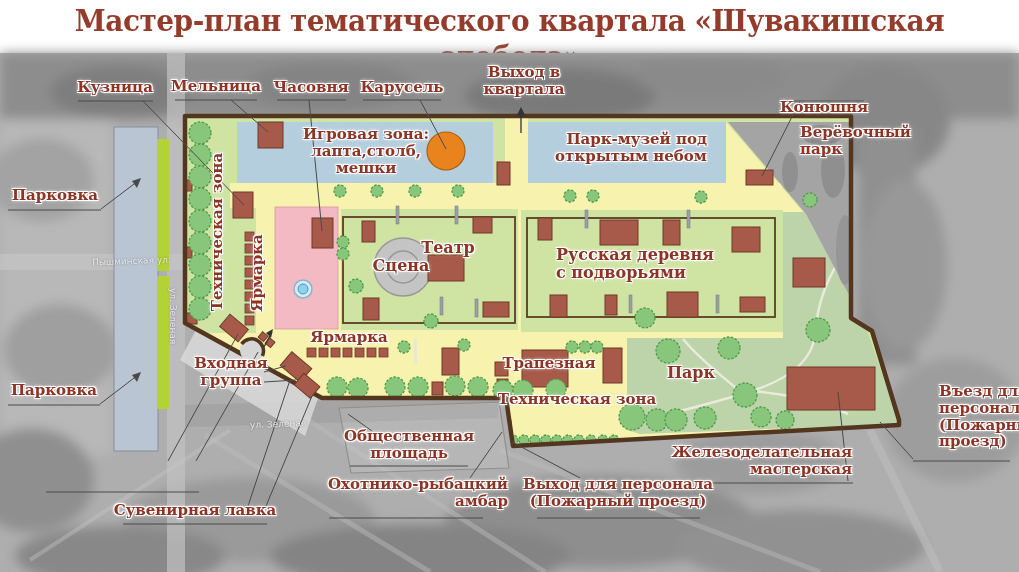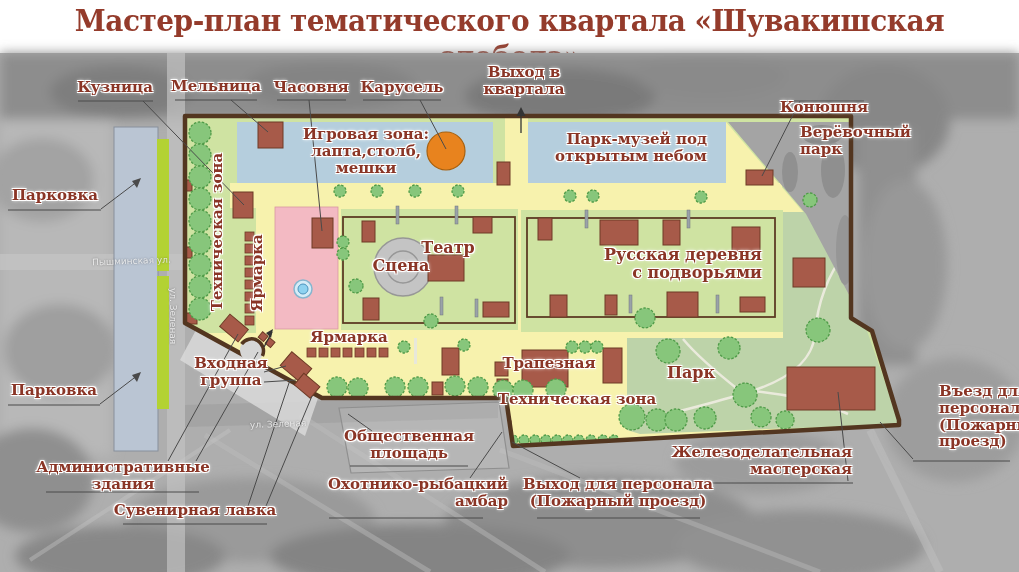--- a/index.html
+++ b/index.html
@@ -9,21 +9,21 @@
            font-size:28px; font-weight:bold; color:#943b2b; letter-spacing:-0.5px;
            transform:scaleY(1.08); }
   svg.map { position:absolute; left:0; top:0; }
   .lbl { position:absolute; color:#8a3526; font-weight:bold; font-size:15px;
          line-height:1.12; white-space:pre-line; z-index:5;
          text-shadow:-1px -1px 0 #fff, 1px -1px 0 #fff, -1px 1px 0 #fff,
                      1px 1px 0 #fff, 0 0 3px #fff, 0 0 4px #fff; }
   .lbl.c { transform:translateX(-50%); text-align:center; }
   .lbl.r { transform:translateX(-100%); text-align:right; }
   .lbl.v { transform:translate(-50%,-50%) rotate(-90deg); white-space:nowrap; }
-  .lbl.big { font-size:16px;text-align:right; }
+  .lbl.big { font-size:16px; }
   .street { position:absolute; color:rgba(255,255,255,0.78); font-size:9px;
             font-family:"DejaVu Sans", sans-serif; z-index:4; white-space:nowrap;
             text-shadow:0 0 2px rgba(60,60,60,0.6); }
 </style>
 </head>
 <body>
 
 <div class="stage">
 
   <div class="title">Мастер-план тематического квартала «Шувакишская слобода»</div>
@@ -316,32 +316,30 @@
   <div class="lbl c" style="left:54px; top:382px;">Парковка</div>
   <div class="lbl c" style="left:366px; top:126px;">Игровая зона:
 лапта,столб,
 мешки</div>
   <div class="lbl c" style="left:631px; top:131px;text-align:right;">Парк-музей под
 открытым небом</div>
   <div class="lbl v" style="left:217px; top:232px;">Техническая зона</div>
   <div class="lbl v" style="left:257px; top:273px;">Ярмарка</div>
   <div class="lbl c big" style="left:401px; top:257px;">Сцена</div>
   <div class="lbl c big" style="left:448px; top:239px;">Театр</div>
-  <div class="lbl big" style="left:604px; top:246px;">Русская деревня
+  <div class="lbl big" style="left:556px; top:246px;">Русская деревня
 с подворьями</div>
   <div class="lbl c" style="left:349px; top:329px;">Ярмарка</div>
   <div class="lbl c" style="left:231px; top:355px;">Входная
 группа</div>
   <div class="lbl c" style="left:549px; top:355px;">Трапезная</div>
   <div class="lbl c big" style="left:691px; top:364px;">Парк</div>
   <div class="lbl c" style="left:577px; top:391px;">Техническая зона</div>
   <div class="lbl c" style="left:409px; top:428px;">Общественная
 площадь</div>
-  <div class="lbl c" style="left:123px; top:459px;">Административные
-здания</div>
   <div class="lbl c" style="left:195px; top:502px;">Сувенирная лавка</div>
   <div class="lbl c" style="left:418px; top:476px;text-align:right;">Охотнико-рыбацкий
 амбар</div>
   <div class="lbl c" style="left:618px; top:476px;">Выход для персонала
 (Пожарный проезд)</div>
   <div class="lbl r" style="left:852px; top:444px;">Железоделательная
 мастерская</div>
   <div class="lbl" style="left:913px; top:383px;margin-left:26px;">Въезд для
 персонала
 (Пожарный

